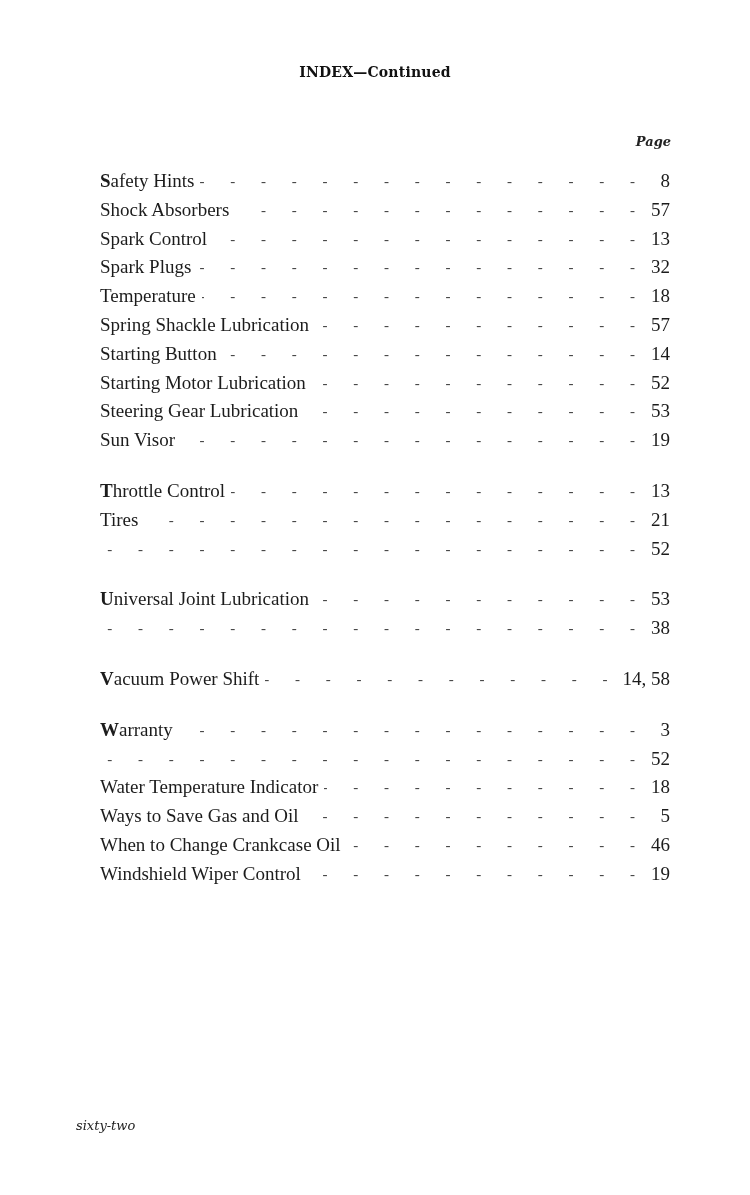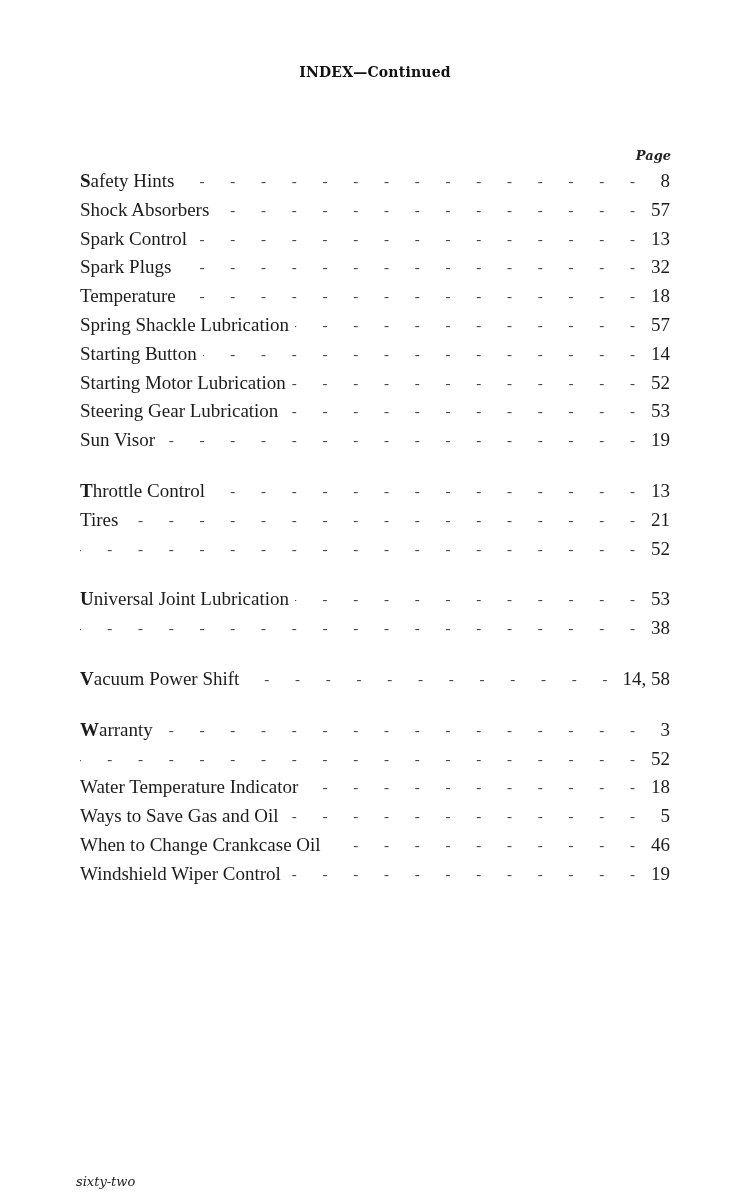--- a/index.html
+++ b/index.html
@@ -22,21 +22,21 @@
       width: 750px;
       text-align: center;
       font-family: "DejaVu Serif", serif;
       font-weight: bold;
       font-size: 14px;
       letter-spacing: 0.2px;
       color: #111;
     }
     .page-col-label {
       position: absolute;
-      top: 148px;
+      top: 134px;
       right: 79px;
       font-family: "DejaVu Serif", serif;
       font-style: italic;
       font-weight: bold;
       font-size: 13px;
       color: #222;
     }
     .index-list {
       position: absolute;
       left: 80px;
@@ -46,20 +46,21 @@
     .group {
       margin-bottom: 22px;
     }
     .entry {
       display: flex;
       align-items: flex-end;
       height: 28.8px;
       font-size: 19px;
       line-height: 28.8px;
       white-space: nowrap;
+      margin-left: 20px;
     }
     .entry .label {
       flex: 0 0 auto;
       padding-right: 6px;
     }
     .entry .label .initial {
       font-weight: bold;
     }
     .entry .leader {
       flex: 1 1 auto;
@@ -71,21 +72,21 @@
       direction: rtl;
     }
     .entry .page {
       flex: 0 0 auto;
       padding-left: 4px;
       text-align: right;
       min-width: 20px;
     }
     .footer {
       position: absolute;
-      top: 1174px;
+      top: 1118px;
       left: 76px;
       font-family: "DejaVu Serif", serif;
       font-style: italic;
       font-size: 13px;
       color: #222;
     }
   </style>
 </head>
 <body>
 

